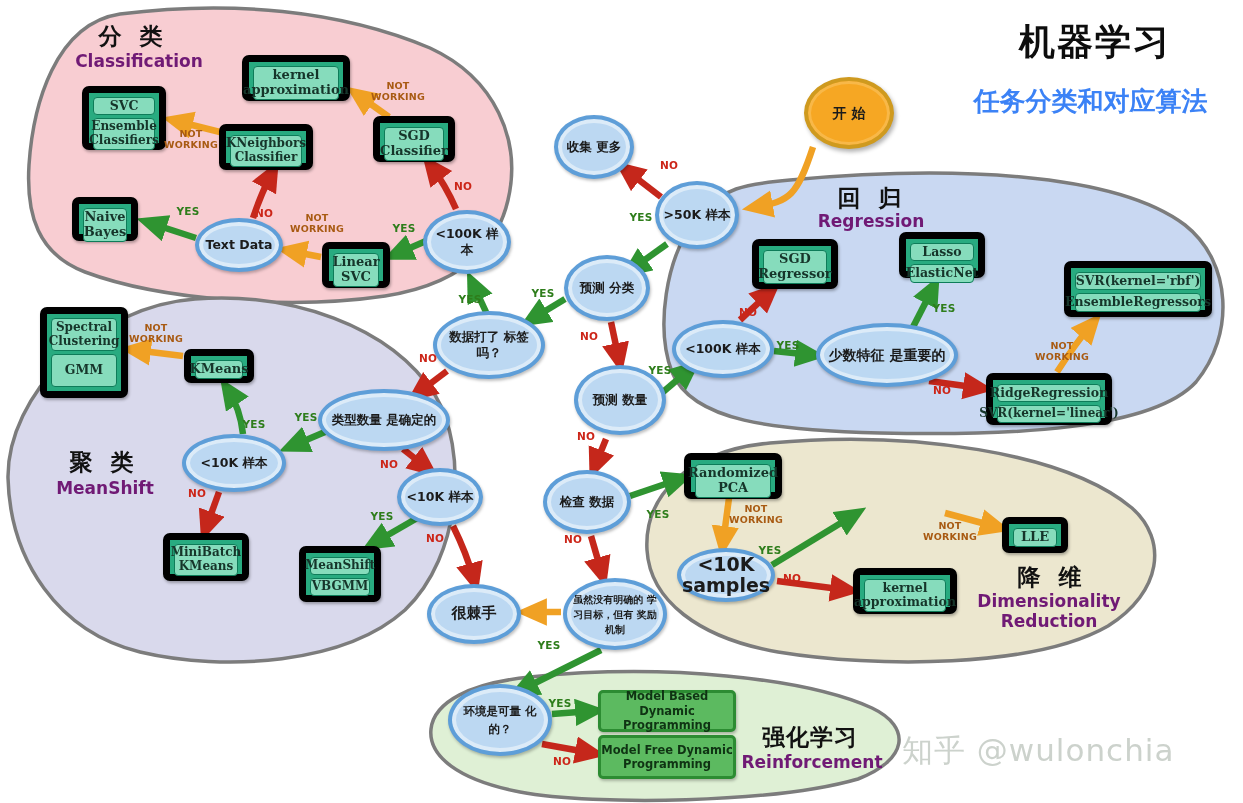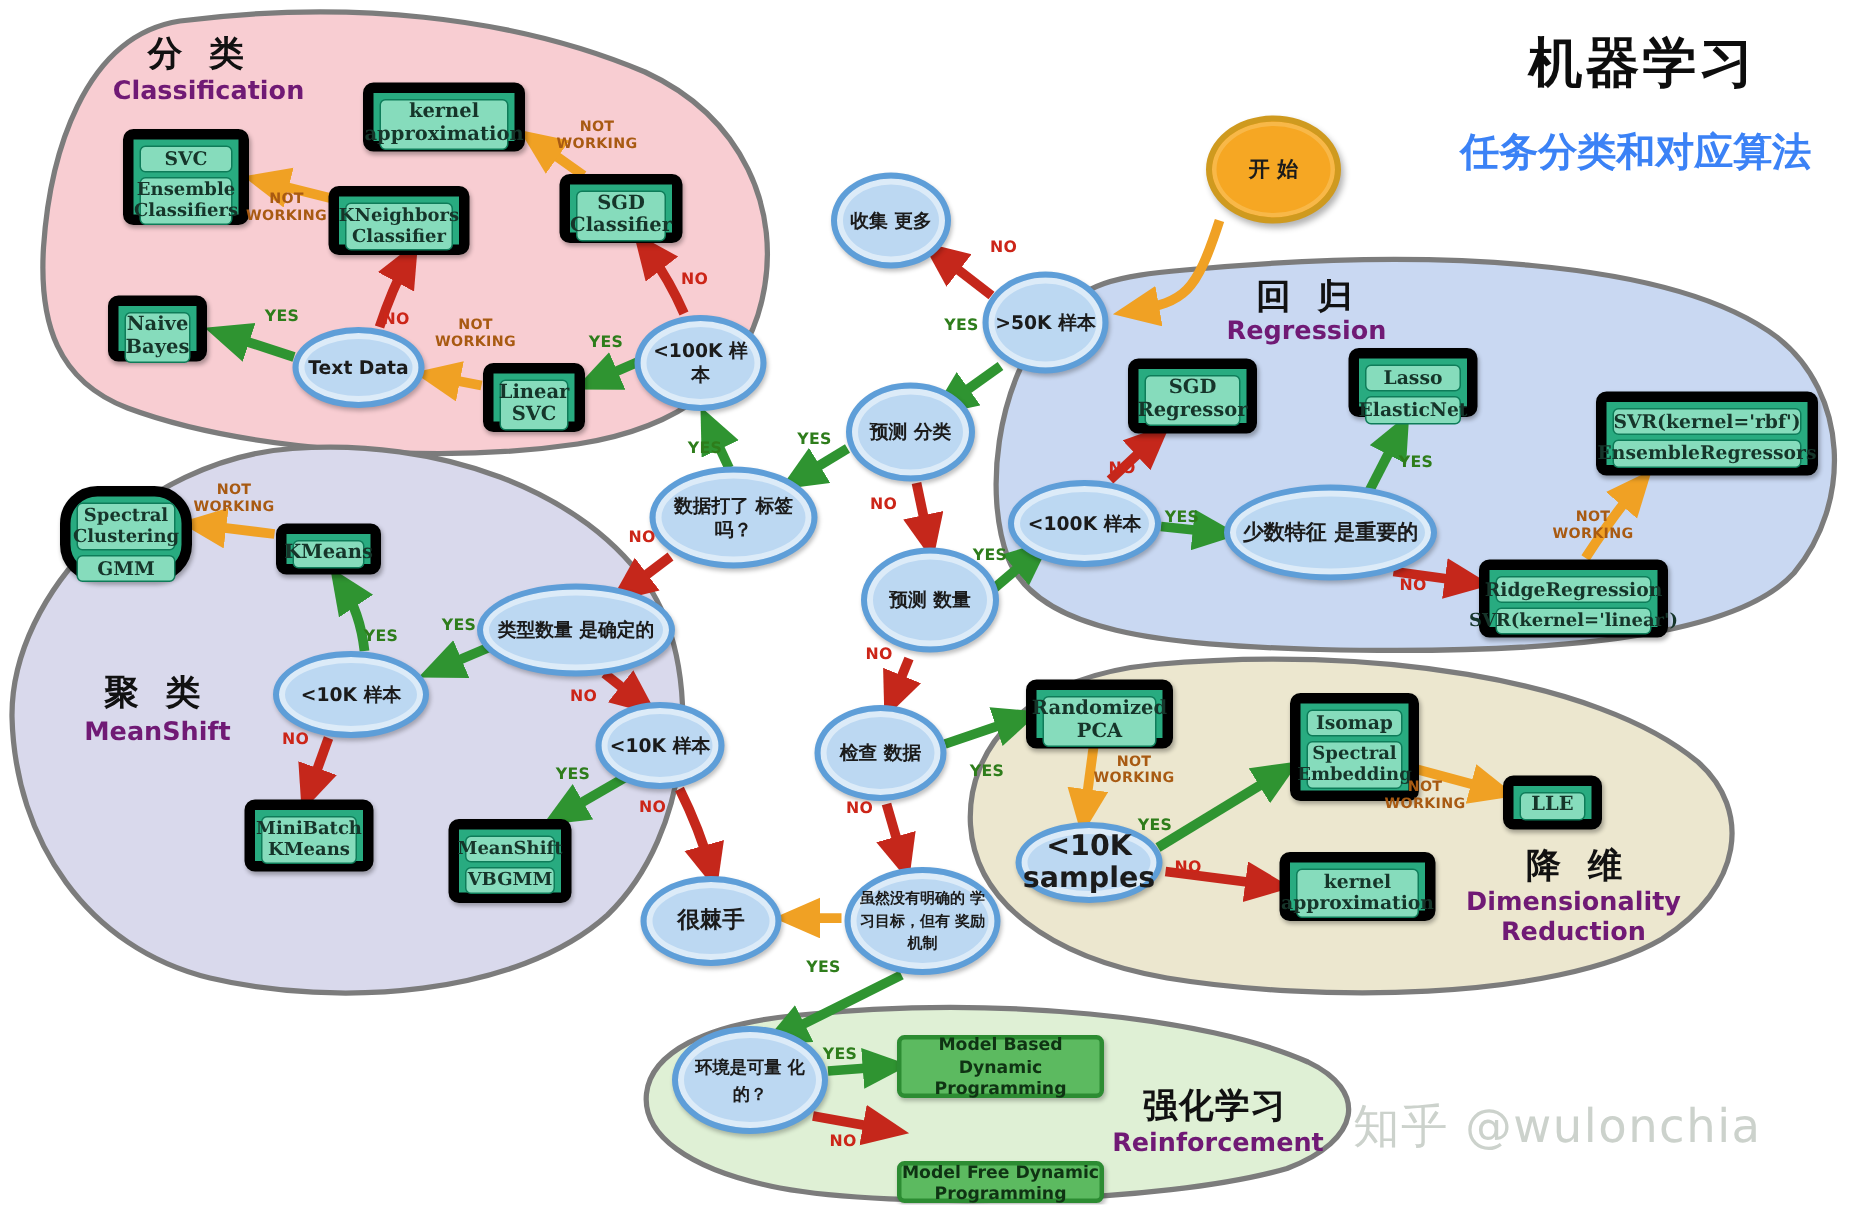--- a/index.html
+++ b/index.html
@@ -206,51 +206,47 @@
   </div>
   <div class="box-node" style="left:1064px;top:261px;width:148px;height:56px;">
     <div class="box-inner" style="font-size:12.5px;">SVR(kernel='rbf')</div>
     <div class="box-inner" style="font-size:12.5px;">EnsembleRegressors</div>
   </div>
   <div class="box-node" style="left:986px;top:373px;width:126px;height:52px;">
     <div class="box-inner" style="font-size:12.5px;">RidgeRegression</div>
     <div class="box-inner" style="font-size:12px;">SVR(kernel='linear')</div>
   </div>
 
-  <div class="box-node" style="left:40px;top:324px;width:88px;height:64px;border-radius:25px;">
+  <div class="box-node" style="left:40px;top:307px;width:88px;height:91px;">
     <div class="box-inner" style="font-size:12px;">Spectral Clustering</div>
     <div class="box-inner" style="font-size:12.5px;">GMM</div>
   </div>
   <div class="box-node" style="left:184px;top:349px;width:70px;height:34px;">
     <div class="box-inner">KMeans</div>
   </div>
   <div class="box-node" style="left:163px;top:533px;width:86px;height:48px;">
     <div class="box-inner" style="font-size:12px;">MiniBatch KMeans</div>
   </div>
   <div class="box-node" style="left:299px;top:546px;width:82px;height:56px;">
     <div class="box-inner" style="font-size:12px;">MeanShift</div>
     <div class="box-inner" style="font-size:12px;">VBGMM</div>
   </div>
 
   <div class="box-node" style="left:684px;top:453px;width:98px;height:46px;">
     <div class="box-inner">Randomized PCA</div>
   </div>
-  <div class="box-node" style="left:860px;top:462px;width:86px;height:72px;">
-    <div class="box-inner" style="font-size:12.5px;">Isomap</div>
-    <div class="box-inner" style="font-size:12px;">Spectral Embedding</div>
-  </div>
   <div class="box-node" style="left:1002px;top:517px;width:66px;height:36px;">
     <div class="box-inner">LLE</div>
   </div>
   <div class="box-node" style="left:853px;top:568px;width:104px;height:46px;">
     <div class="box-inner" style="font-size:12.5px;">kernel approximation</div>
   </div>
 
   <div class="rl-box" style="left:598px;top:690px;width:138px;height:42px;">Model Based Dynamic Programming</div>
-  <div class="rl-box" style="left:598px;top:774px;width:138px;height:28px;">Model Free Dynamic Programming</div>
+  <div class="rl-box" style="left:598px;top:735px;width:138px;height:44px;">Model Free Dynamic Programming</div>
 
   <span class="edge-label yes" style="left:188px;top:211px;">YES</span>
   <span class="edge-label yes" style="left:404px;top:228px;">YES</span>
   <span class="edge-label yes" style="left:470px;top:299px;">YES</span>
   <span class="edge-label yes" style="left:641px;top:217px;">YES</span>
   <span class="edge-label yes" style="left:543px;top:293px;">YES</span>
   <span class="edge-label yes" style="left:660px;top:370px;">YES</span>
   <span class="edge-label yes" style="left:788px;top:345px;">YES</span>
   <span class="edge-label yes" style="left:944px;top:308px;">YES</span>
   <span class="edge-label yes" style="left:306px;top:417px;">YES</span>

